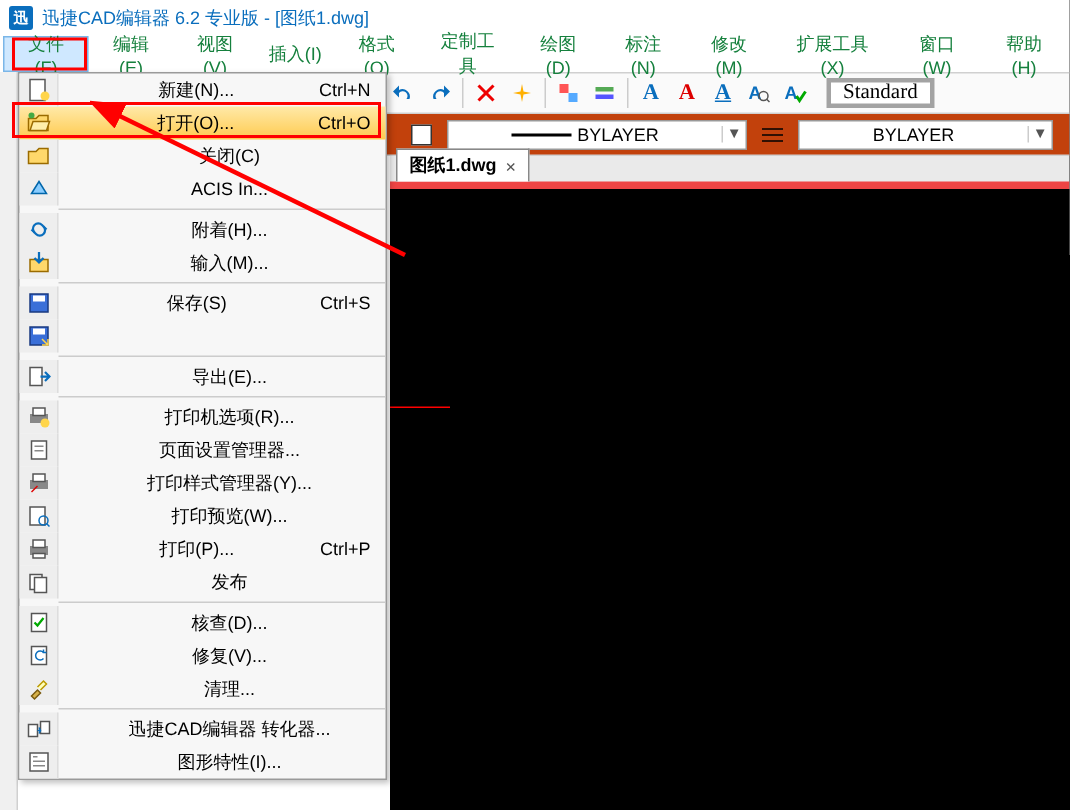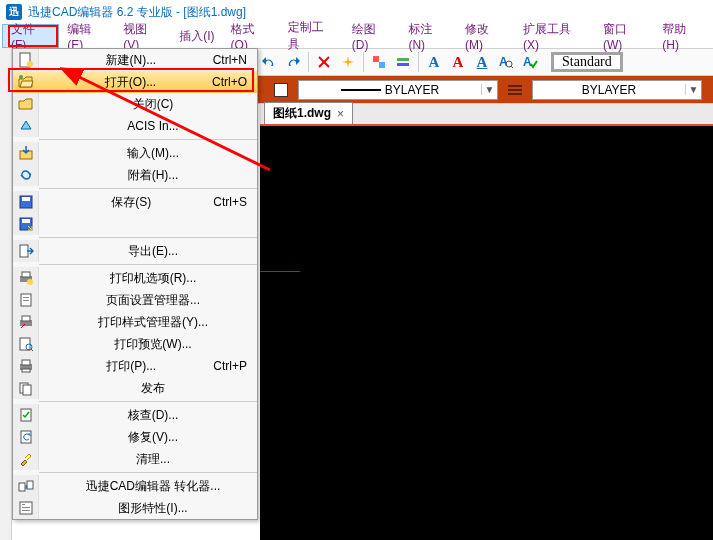--- a/index.html
+++ b/index.html
@@ -1,32 +1,32 @@
 <!DOCTYPE html>
 <html><head>
 <meta charset="utf-8">
 <style>
   * { box-sizing: border-box; margin: 0; padding: 0; font-family: "Microsoft YaHei", "SimSun", sans-serif; font-size: 12px; }
   body { width: 713px; height: 540px; background: #fff; overflow: hidden; position: relative; }
   .title-bar { height: 24px; background: #fff; display: flex; align-items: center; padding: 0 6px; color: #0a6ebd; }
   .title-bar .app-icon { width: 16px; height: 16px; background: #0a6ebd; color: #fff; display: inline-flex; align-items: center; justify-content: center; font-weight: bold; font-size: 10px; border-radius: 2px; margin-right: 6px; }
   .menu-bar { height: 24px; background: #fff; display: flex; align-items: stretch; padding: 0 2px; }
-  .menu-bar .menu-item { padding: 0 8px; display: flex; align-items: center; color: #701a75; cursor: default; }
+  .menu-bar .menu-item { padding: 0 8px; display: flex; align-items: center; color: #15803d; cursor: default; text-align: center; }
   .menu-bar .menu-item.active { background: #cfe8ff; border: 1px solid #7ab6e8; }
   .toolbar { height: 28px; background: #fafafa; border-top: 1px solid #d0d0d0; border-bottom: 1px solid #d0d0d0; display: flex; align-items: center; padding: 0 4px; gap: 2px; }
   .tool-btn { width: 22px; height: 22px; display: inline-flex; align-items: center; justify-content: center; }
   .toolbar .sep { width: 1px; height: 20px; background: #ccc; margin: 0 2px; }
   .subbar { height: 28px; background: #c2410c; border-bottom: 1px solid #d0d0d0; display: flex; align-items: center; padding: 0 4px; gap: 6px; }
   .color-swatch { width: 22px; height: 22px; display:inline-flex; align-items:center; justify-content:center; }
   .color-swatch .sw { width: 14px; height:14px; border:1px solid #333; }
   .dropdown { height: 20px; border: 1px solid #999; background:#fff; display: inline-flex; align-items: center; min-width: 180px; color:#000; }
   .dropdown .content { flex: 1; display: flex; align-items: center; justify-content: center; gap:4px; }
   .dropdown .arrow { width: 16px; text-align: center; border-left: 1px solid #ccc; font-size:10px; color:#555; }
   .main { position: absolute; top: 104px; left: 260px; right:0; bottom:0; background:#000; }
-  .tab-strip { height: 22px; background: #eaeaea; display: flex; align-items: flex-end; border-bottom:2px solid #ef4444; }
+  .tab-strip { height: 22px; background: #eaeaea; display: flex; align-items: flex-end; border-bottom:5px solid #ef4444; }
   .tab { background: #fff; border:1px solid #888; border-bottom:none; padding: 2px 8px; display: flex; align-items: center; gap:6px; margin-left:4px; font-weight:bold; }
   .tab .close { font-weight: normal; color:#555; }
   .canvas { position:absolute; top:22px; left:0; right:0; bottom:0; background:#000; }
   .redline { position:absolute; top:145px; left:0; width:40px; height:1px; background:#ff0000; }
   .dropdown-menu { position: absolute; top: 48px; left: 12px; width: 246px; background: #f7f7f7; border: 1px solid #9a9a9a; box-shadow: 2px 2px 4px rgba(0,0,0,0.25); z-index: 10; }
   .dm-row { height: 22px; display: flex; align-items: center; }
   .dm-row .icon-col { width: 26px; display: flex; align-items: center; justify-content: center; background: #eee; height:100%; border-right:1px solid #ddd; }
   .dm-row .label { flex: 1; padding-left: 10px; color:#000;text-align:center; }
   .dm-row .shortcut { padding-right: 10px; color:#000; }
   .dm-row.highlight { background: linear-gradient(#ffe9a8, #ffcb4f); }
@@ -250,34 +250,34 @@
         <svg width="16" height="16">
           <path d="M3 11 L8 3 L13 11 Z" fill="#8cf" stroke="#06a"></path>
         </svg>
       </span>
       <span class="label">ACIS In...</span>
     </div>
     <div class="dm-sep"></div>
     <div class="dm-row">
       <span class="icon-col">
         <svg width="16" height="16">
+          <path d="M5 10 A3 3 0 0 1 10 5 L13 8" fill="none" stroke="#0a6ebd" stroke-width="1.5"></path>
+          <path d="M11 6 A3 3 0 0 1 6 11 L3 8" fill="none" stroke="#0a6ebd" stroke-width="1.5"></path>
+        </svg>
+      </span>
+      <span class="label">附着(H)...</span>
+    </div>
+    <div class="dm-row">
+      <span class="icon-col">
+        <svg width="16" height="16">
           <rect x="2" y="6" width="12" height="8" fill="#ffd86b" stroke="#9a6b00"></rect>
           <path d="M8 1 L8 8 M5 5 L8 8 L11 5" fill="none" stroke="#0a6ebd" stroke-width="1.5"></path>
         </svg>
       </span>
       <span class="label">输入(M)...</span>
-    </div>
-    <div class="dm-row">
-      <span class="icon-col">
-        <svg width="16" height="16">
-          <path d="M5 10 A3 3 0 0 1 10 5 L13 8" fill="none" stroke="#0a6ebd" stroke-width="1.5"></path>
-          <path d="M11 6 A3 3 0 0 1 6 11 L3 8" fill="none" stroke="#0a6ebd" stroke-width="1.5"></path>
-        </svg>
-      </span>
-      <span class="label">附着(H)...</span>
     </div>
     <div class="dm-sep"></div>
     <div class="dm-row">
       <span class="icon-col">
         <svg width="16" height="16">
           <rect x="2" y="2" width="12" height="12" fill="#3a6fd8" stroke="#1a3a80"></rect>
           <rect x="4" y="3" width="8" height="4" fill="#fff"></rect>
         </svg>
       </span>
       <span class="label">保存(S)</span>

